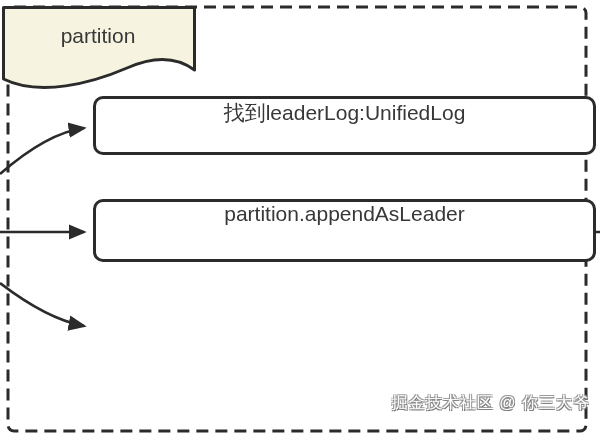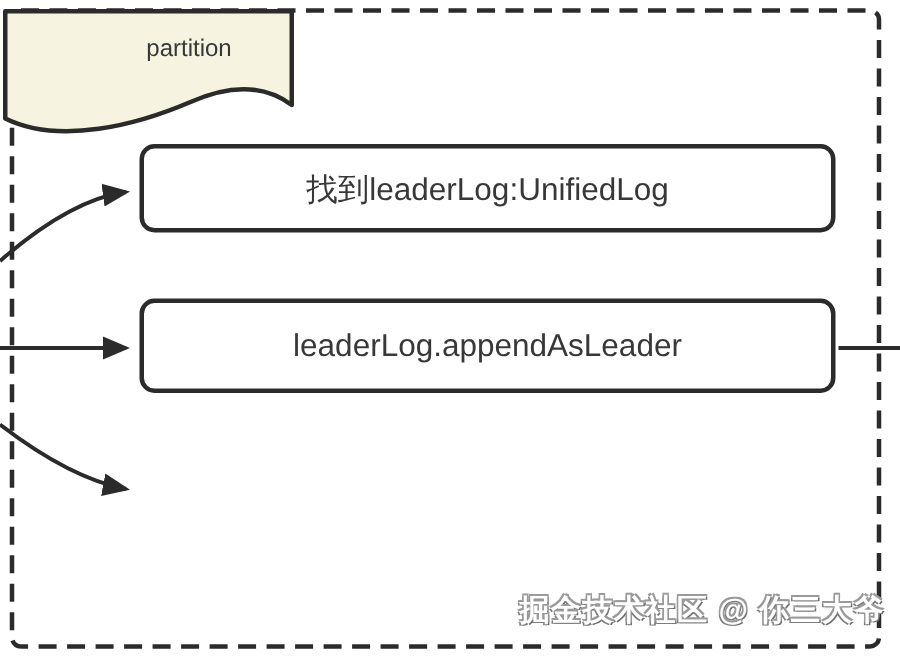--- a/index.html
+++ b/index.html
@@ -13,41 +13,41 @@
   #connector-layer {
     position:absolute; left:0; top:0; width:600px; height:440px;
   }
   .ln   { stroke:var(--line); stroke-width:2.6; fill:none; }
   .dash { stroke:var(--line); stroke-width:3; fill:none; stroke-dasharray:12 7; }
   .part { stroke:var(--line); stroke-width:3; fill:var(--partition_fill); stroke-linejoin:round; }
   .ah   { fill:var(--line); }
 
   .flow-node {
     position:absolute;
-    left:93px; width:464px;
+    left:93px; width:503px;
     box-sizing:border-box;
     background:var(--box_fill);
     border:3px solid var(--line);
     border-radius:10px;
-    display:flex; align-items:center; justify-content:center;
+    display:flex; justify-content:center;
     font-size:21px; color:var(--text);
     white-space:nowrap;
   }
   #node-0 { top:96px;  height:59px; }
   #node-1 { top:199px; height:63px; }
   #node-2 { top:296px; height:59px; }
 
   #partition-label {
     position:absolute; left:0; top:24px; width:196px;
     text-align:center;
-    font-size:16px; color:var(--text);margin-left:28px;
+    font-size:21px; color:var(--text);
   }
   #watermark {
     position:absolute; right:10px; top:393px;
-    font-size:20px; font-weight:bold; letter-spacing:1px;
+    font-size:16px; font-weight:normal; letter-spacing:1px;
     color:#ffffff;
     text-shadow:-1px -1px 0 #9a9a9a, 1px -1px 0 #9a9a9a,
                 -1px 1px 0 #7d7d7d, 1px 1px 0 #6f6f6f;
     white-space:nowrap;
   }
 </style>
 </head>
 <body>
 
 <div id="canvas">
@@ -68,18 +68,18 @@
 
     <path class="part" d="M 3.5 7.5 H 194.5 V 70 C 177 57 154 56 127 68 C 92 83 40 97 3.5 79 Z"></path>
   </svg>
 
   <div id="partition-label">partition</div>
 
   <div class="flow-node" id="node-0">
     <span>找到leaderLog:UnifiedLog</span>
   </div>
   <div class="flow-node" id="node-1">
-    <span>leaderLog.appendAsLeader</span>
+    <span>partition.appendAsLeader</span>
   </div>
 
   <div id="watermark">掘金技术社区 @ 你三大爷</div>
 
 </div>
 
 </body></html>

